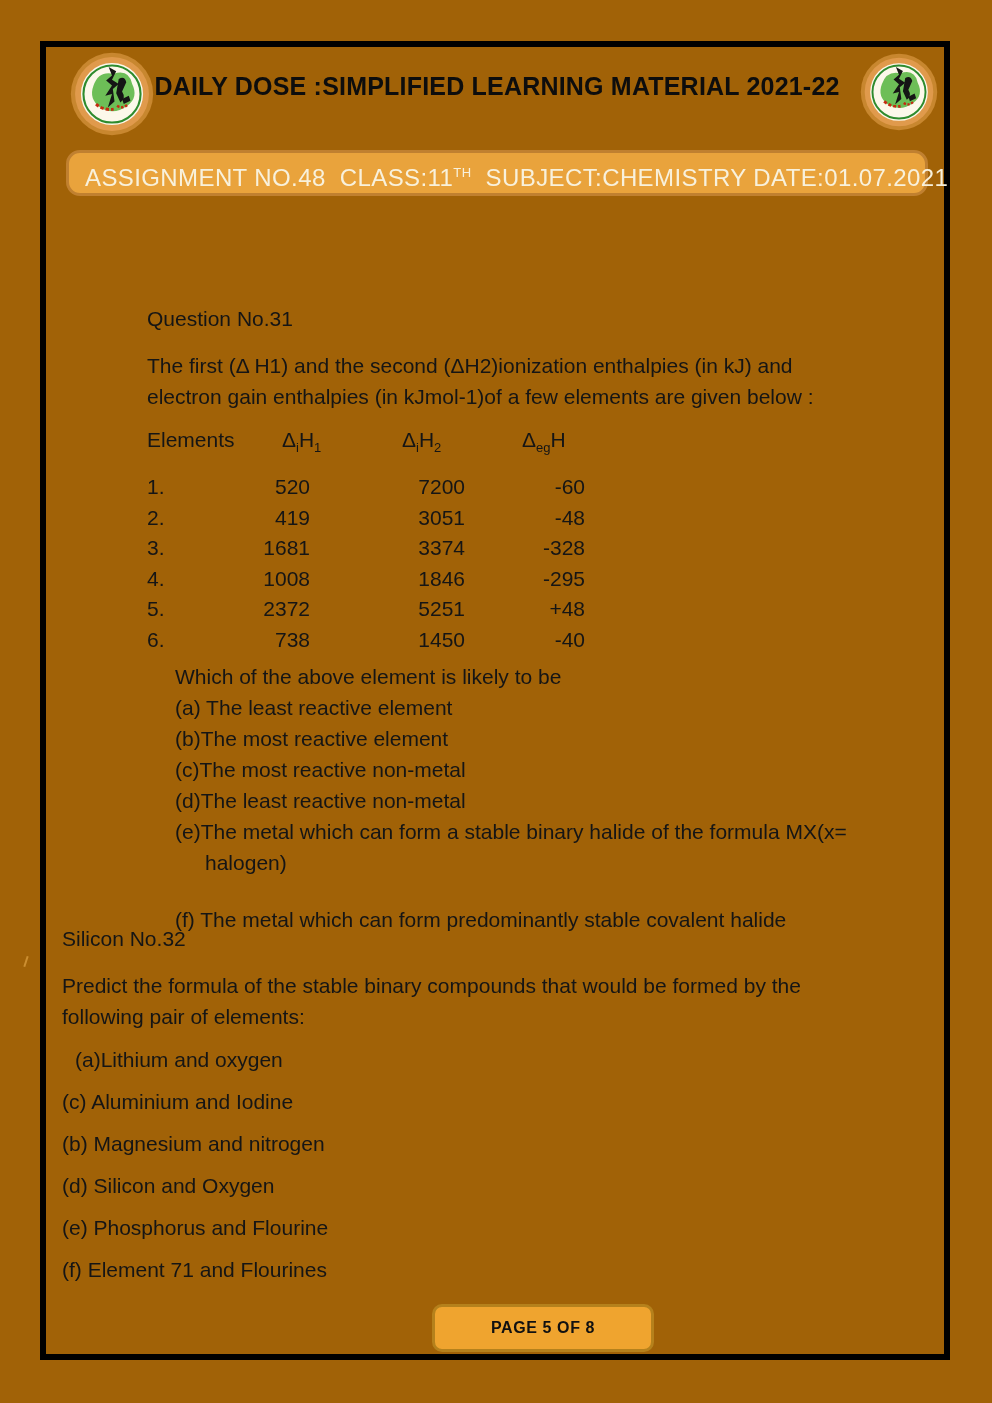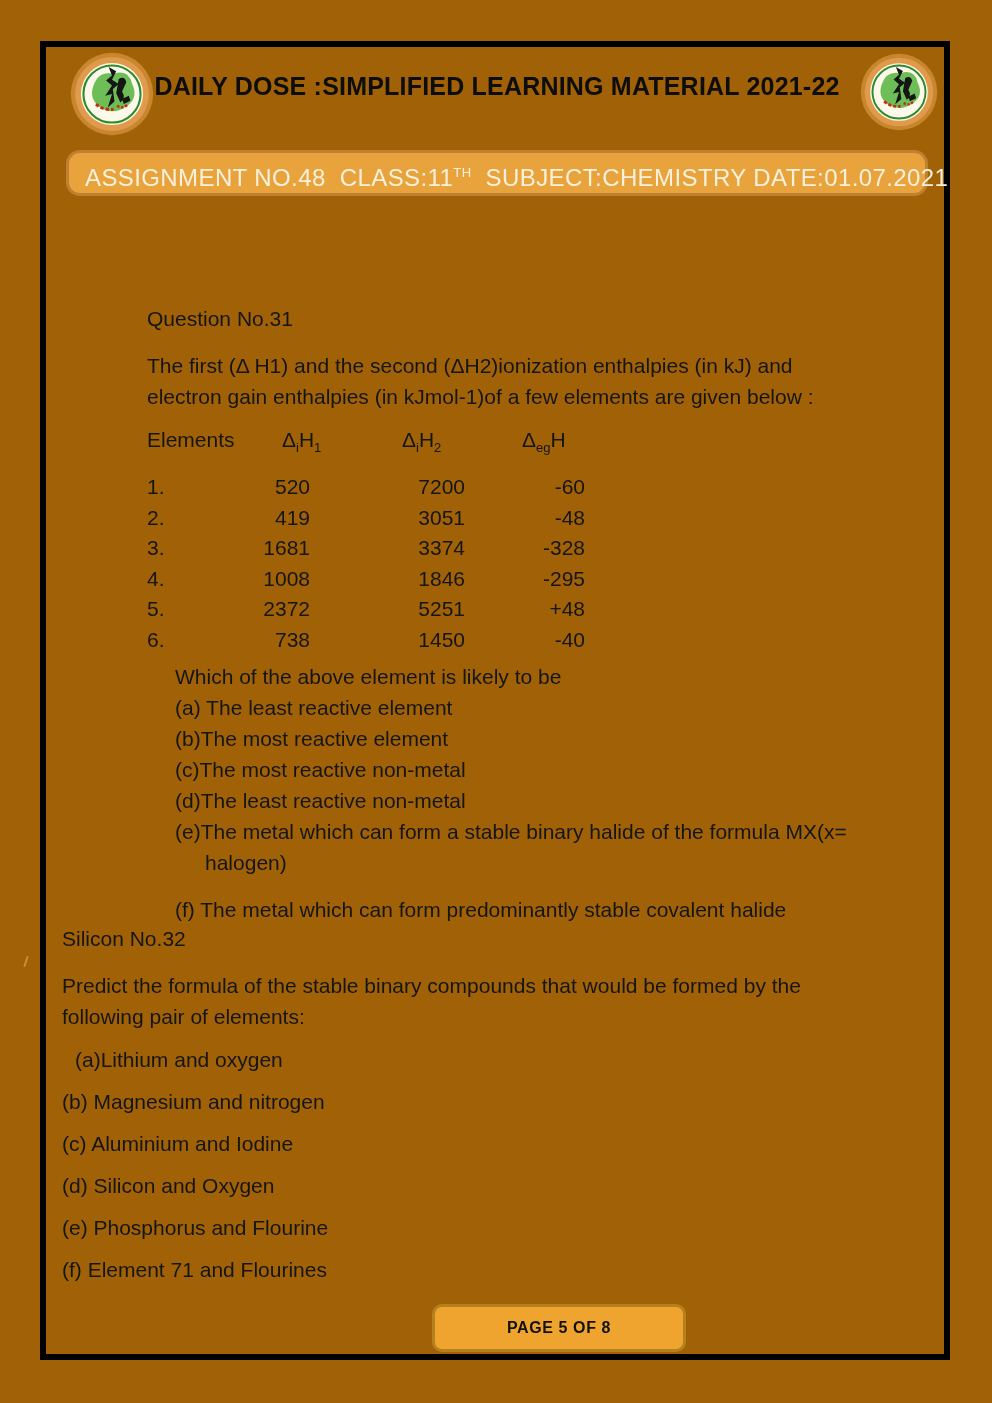--- a/index.html
+++ b/index.html
@@ -42,26 +42,26 @@
   .tbl-rows{margin-top:10px;}
   .tbl-row{
     display:grid;grid-template-columns:90px 73px 155px 120px;
     font-size:21px;line-height:30.5px;
   }
   .tbl-row .num{text-align:left;}
   .tbl-row .val{text-align:right;}
   .q31-list{margin:6px 0 0 28px;font-size:21px;line-height:31px;}
   .opt{white-space:pre-wrap;}
   .opt-cont{padding-left:30px;}
-  .opt-f{margin-top:16px;}
+  .opt-f{margin-top:26px;}
   .q32 .q-opt{font-size:21px;line-height:28px;margin-top:14px;}
   .q32 .q-opt-a{padding-left:13px;}
   .q32-opts{}
   .page-btn{
-    position:absolute;left:432px;top:1304px;width:254px;height:48px;
+    position:absolute;left:432px;top:1304px;width:222px;height:48px;
     background:#EFA42F;border:3px solid #B5811C;border-radius:10px;
     box-sizing:border-box;display:flex;align-items:center;justify-content:center;
     font-size:16px;font-weight:bold;color:#111;letter-spacing:0.6px;
   }
   .tick{
     position:absolute;left:25px;top:956px;width:2px;height:11px;
     background:#D79A3C;transform:rotate(18deg);opacity:0.8;
   }
 </style>
 </head>
@@ -172,22 +172,22 @@
   <section class="q-block q32">
     <div class="q-title">Silicon No.32</div>
 
     <div class="q-intro">
       <div>Predict the formula of the stable binary compounds that would be formed by the</div>
       <div>following pair of elements:</div>
     </div>
 
     <div class="q32-opts">
       <div class="q-opt q-opt-a">(a)Lithium and oxygen</div>
+      <div class="q-opt">(c) Aluminium and Iodine</div>
       <div class="q-opt">(b) Magnesium and nitrogen</div>
-      <div class="q-opt">(c) Aluminium and Iodine</div>
       <div class="q-opt">(d) Silicon and Oxygen</div>
       <div class="q-opt">(e) Phosphorus and Flourine</div>
       <div class="q-opt">(f) Element 71 and Flourines</div>
     </div>
   </section>
 
   <div class="page-btn">PAGE 5 OF 8</div>
 
   <span class="tick"></span>
 

